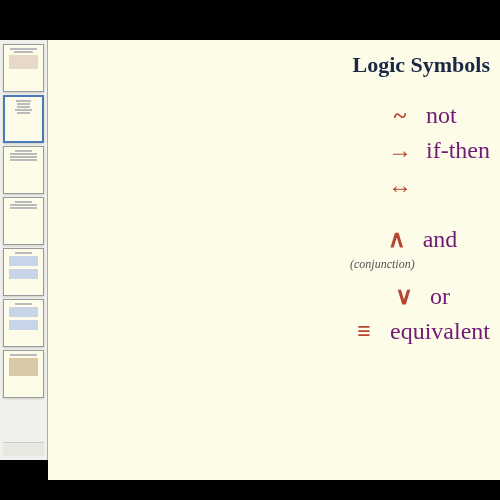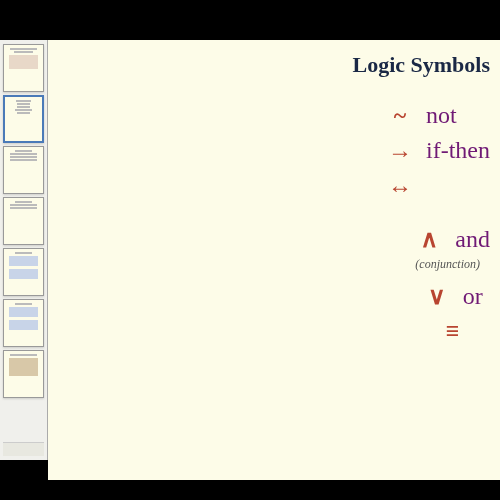--- a/index.html
+++ b/index.html
@@ -194,15 +194,16 @@
     </div>
     <div class="note">(conjunction)</div>
 
     <div class="symbol-row">
       <span class="sym">∨</span>
       <span class="desc">or</span>
     </div>
 
     <div class="symbol-row">
       <span class="sym">≡</span>
+      <span class="desc">equivalent</span>
     </div>
   </div>
 </div>
 
 </body></html>

